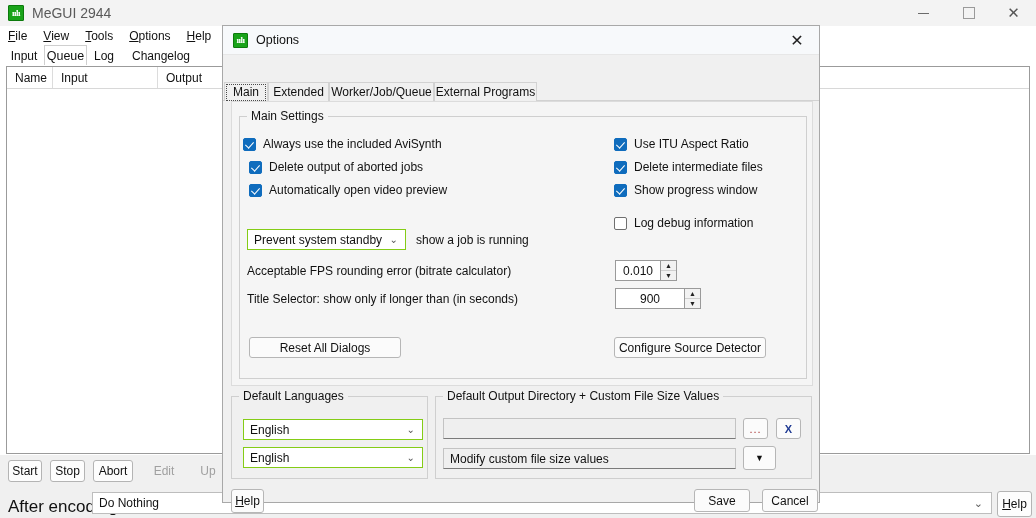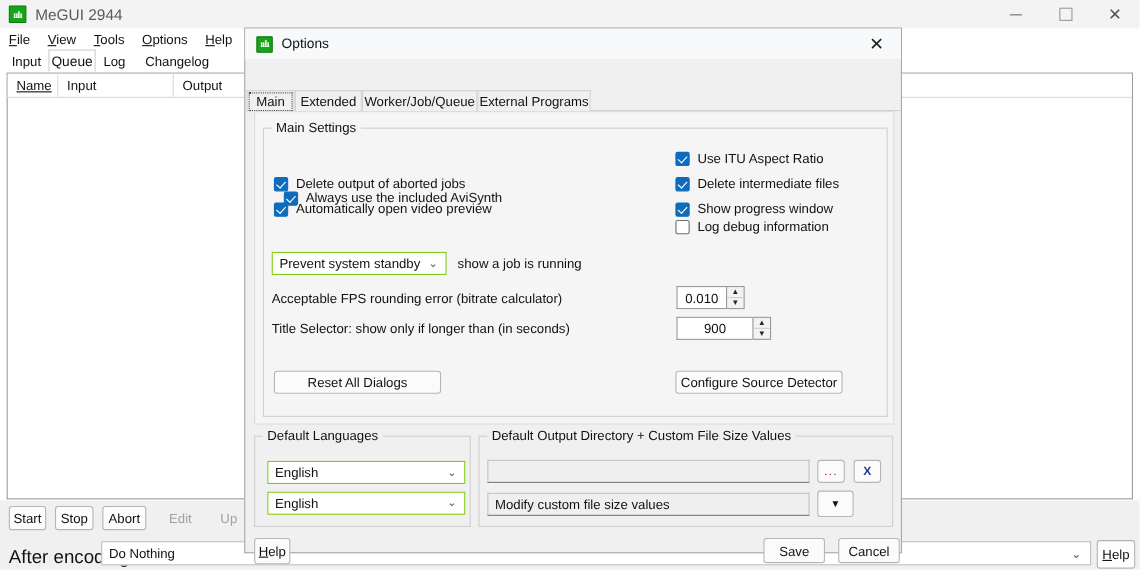--- a/index.html
+++ b/index.html
@@ -229,21 +229,21 @@
 
   <div class="mw-tabstrip">
     <div class="mw-tab" style="left:4px; width:40px;">Input</div>
     <div class="mw-tab sel" style="left:44px; width:43px;">Queue</div>
     <div class="mw-tab" style="left:89px; width:30px;">Log</div>
     <div class="mw-tab" style="left:125px; width:72px;">Changelog</div>
   </div>
 
   <div class="mw-listview">
     <div class="mw-lv-header">
-      <div class="mw-lv-col" style="left:0; width:46px;text-decoration:underline;">Name</div>
+      <div class="mw-lv-col" style="left:0; width:46px;">Name</div>
       <div class="mw-lv-col" style="left:46px; width:105px;">Input</div>
       <div class="mw-lv-col" style="left:151px; width:200px; border-right:none;">Output</div>
     </div>
   </div>
 
   <div class="mw-bottombar">
     <div class="mw-btn" style="left:8px; top:5px; width:34px;">Start</div>
     <div class="mw-btn" style="left:50px; top:5px; width:35px;">Stop</div>
     <div class="mw-btn" style="left:93px; top:5px; width:40px;">Abort</div>
     <div class="mw-btn flat" style="left:145px; top:5px; width:38px;">Edit</div>
@@ -279,21 +279,21 @@
       <div class="dlg-tab" style="left:106px; width:105px;">Worker/Job/Queue</div>
       <div class="dlg-tab" style="left:211px; width:103px;">External Programs</div>
     </div>
 
     <div class="panel" style="left:8px; top:75px; width:582px; height:285px;">
 
       <div class="groupbox" style="left:7px; top:7px; width:568px; height:270px;">
         <div class="gb-frame"></div>
         <div class="gb-label">Main Settings</div>
 
-        <div class="cb-row" style="left:19px; top:28px;margin-top:36px;">
+        <div class="cb-row" style="left:4px; top:28px;">
           <span class="cb-box on"></span>
           <span class="cb-label">Always use the included AviSynth</span>
         </div>
         <div class="cb-row" style="left:10px; top:51px;">
           <span class="cb-box on"></span>
           <span class="cb-label">Delete output of aborted jobs</span>
         </div>
         <div class="cb-row" style="left:10px; top:74px;">
           <span class="cb-box on"></span>
           <span class="cb-label">Automatically open video preview</span>
@@ -304,21 +304,21 @@
           <span class="cb-label">Use ITU Aspect Ratio</span>
         </div>
         <div class="cb-row" style="left:375px; top:51px;">
           <span class="cb-box on"></span>
           <span class="cb-label">Delete intermediate files</span>
         </div>
         <div class="cb-row" style="left:375px; top:74px;">
           <span class="cb-box on"></span>
           <span class="cb-label">Show progress window</span>
         </div>
-        <div class="cb-row" style="left:375px; top:90px;">
+        <div class="cb-row" style="left:375px; top:107px;">
           <span class="cb-box off"></span>
           <span class="cb-label">Log debug information</span>
         </div>
 
         <div class="combo" style="left:8px; top:120px; width:159px; height:21px;">
           <span>Prevent system standby</span>
           <span class="chev">⌄</span>
         </div>
         <div class="plain-label" style="left:177px; top:124px;">show a job is running</div>
 

